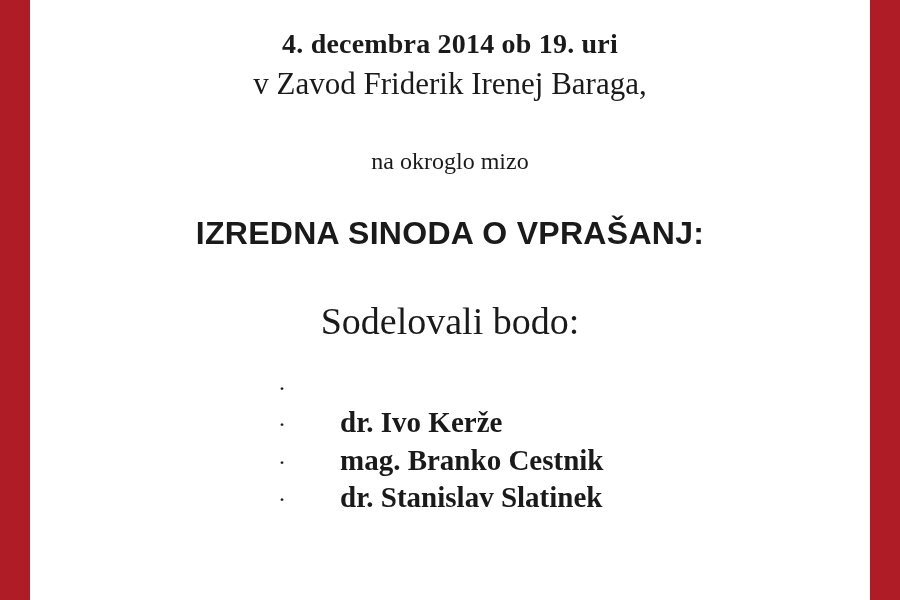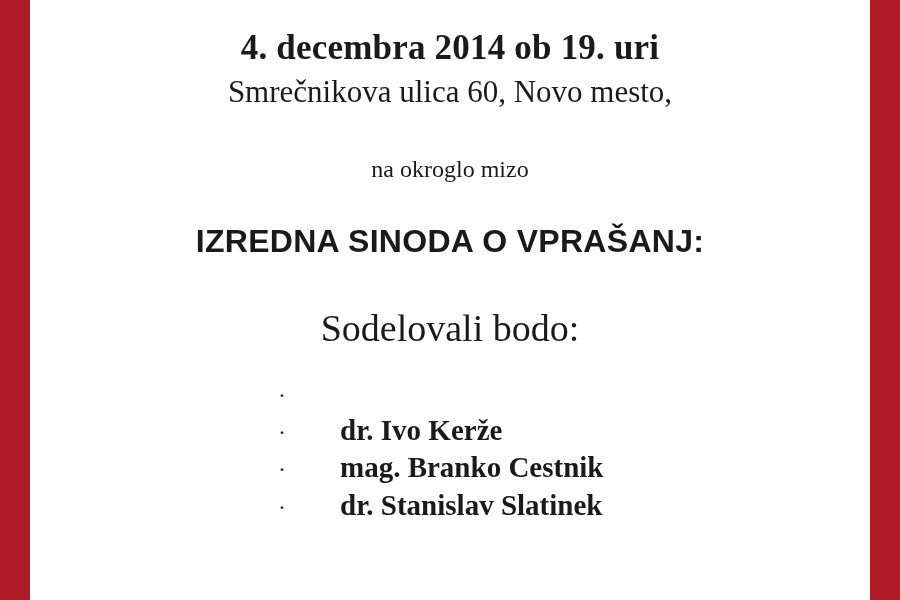--- a/index.html
+++ b/index.html
@@ -34,21 +34,21 @@
     left: 30px;
     right: 30px;
     top: 0;
     bottom: 0;
     text-align: center;
     color: #1a1a1a;
   }
   .line-date {
     font-family: "Liberation Serif", serif;
     font-weight: bold;
-    font-size: 35px;
+    font-size: 28px;
     letter-spacing: 0.2px;
     margin-top: 28px;
     line-height: 1.12;
   }
   .line-venue {
     font-family: "Liberation Serif", serif;
     font-size: 31px;
     line-height: 1.28;
     margin-top: 5px;
   }
@@ -103,21 +103,21 @@
 
 <div class="poster">
 
   <div class="bar bar-left"></div>
   <div class="bar bar-right"></div>
 
   <div class="content">
 
     <div class="line-date">4. decembra 2014 ob 19. uri</div>
 
-    <div class="line-venue">Smrečnikova ulica 60, Novo mesto,</div>
+    <div class="line-venue">v Zavod Friderik Irenej Baraga,</div>
 
     <div class="line-intro">na okroglo mizo</div>
 
     <div class="title-block">
       <div>IZREDNA SINODA O VPRAŠANJ:</div>
     </div>
 
     <div class="line-participants-label">Sodelovali bodo:</div>
 
     <ul class="participants">

